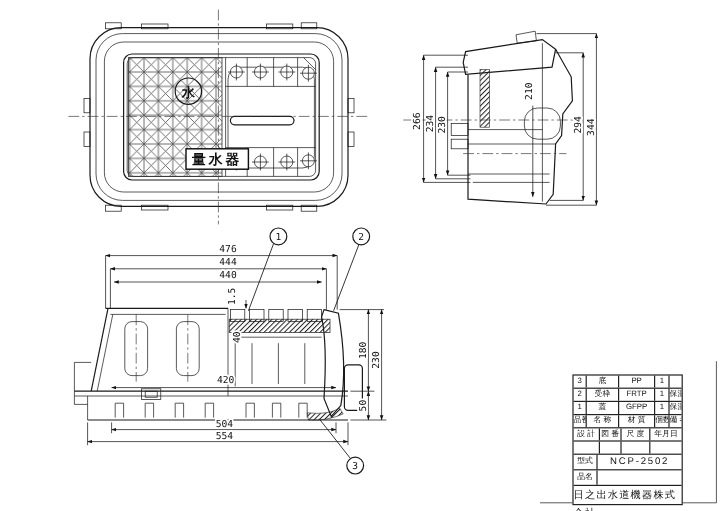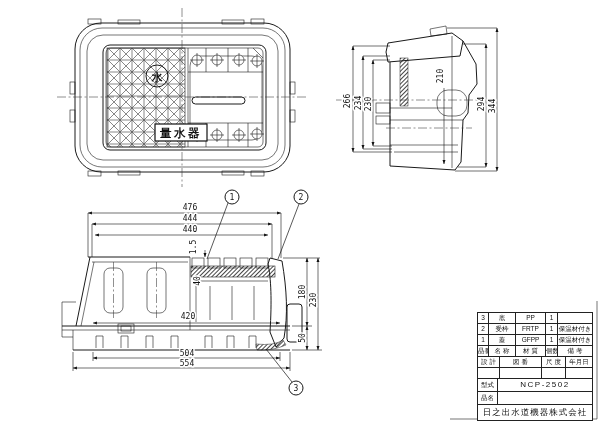--- a/index.html
+++ b/index.html
@@ -9,21 +9,21 @@
   .ln{fill:none;stroke:#1a1a1a;stroke-width:1;}
   .tn{stroke-width:0.6;}
   .cl{fill:none;stroke:#333;stroke-width:0.55;stroke-dasharray:9 2.5 2 2.5;}
   .dim{fill:none;stroke:#111;stroke-width:0.6;}
   .ld{fill:none;stroke:#111;stroke-width:0.7;}
   .dt{font:8px "DejaVu Sans Mono",monospace;fill:#111;paint-order:stroke;stroke:#fff;
       stroke-width:3px;stroke-linejoin:round;}
   .ct{font:8px "DejaVu Sans Mono",monospace;fill:#111;}
   .kj{font-weight:bold;fill:#111;}
   
-  .titleblock{position:absolute;left:477px;top:312px;width:116px;border:1.2px solid #222;
+  .titleblock{position:absolute;left:477px;top:312px;width:92px;border:1.2px solid #222;
               background:#fff;color:#111;box-sizing:border-box;}
   .tb-row{display:flex;border-bottom:1px solid #222;height:10px;line-height:10px;}
   .tb-row:last-child{border-bottom:none;}
   .c{border-right:1px solid #222;text-align:center;font-size:6.5px;overflow:hidden;
      white-space:nowrap;box-sizing:border-box;}
   .c:last-child{border-right:none;}
   .w-no{width:11px}.w-name{width:27px}.w-mat{width:30px}.w-qty{width:12px}.w-rem{flex:1}
   .w-m1{width:22px}.w-m2{flex:1}.w-m3{width:24px}.w-m4{width:26px}
   .r-model,.r-pname{height:12px;line-height:12px;}
   .w-lab{width:20px}

